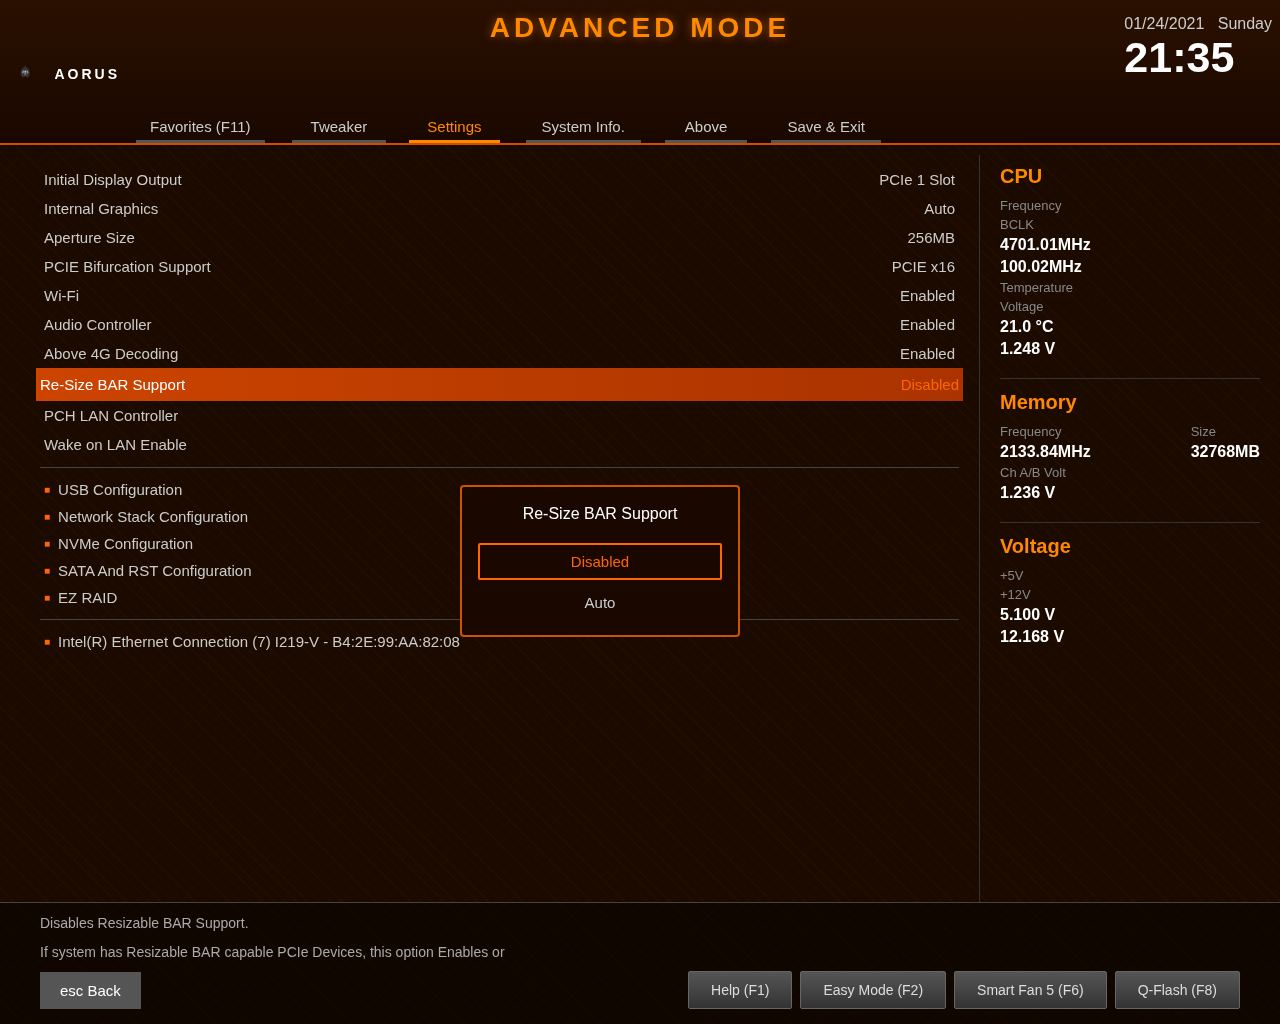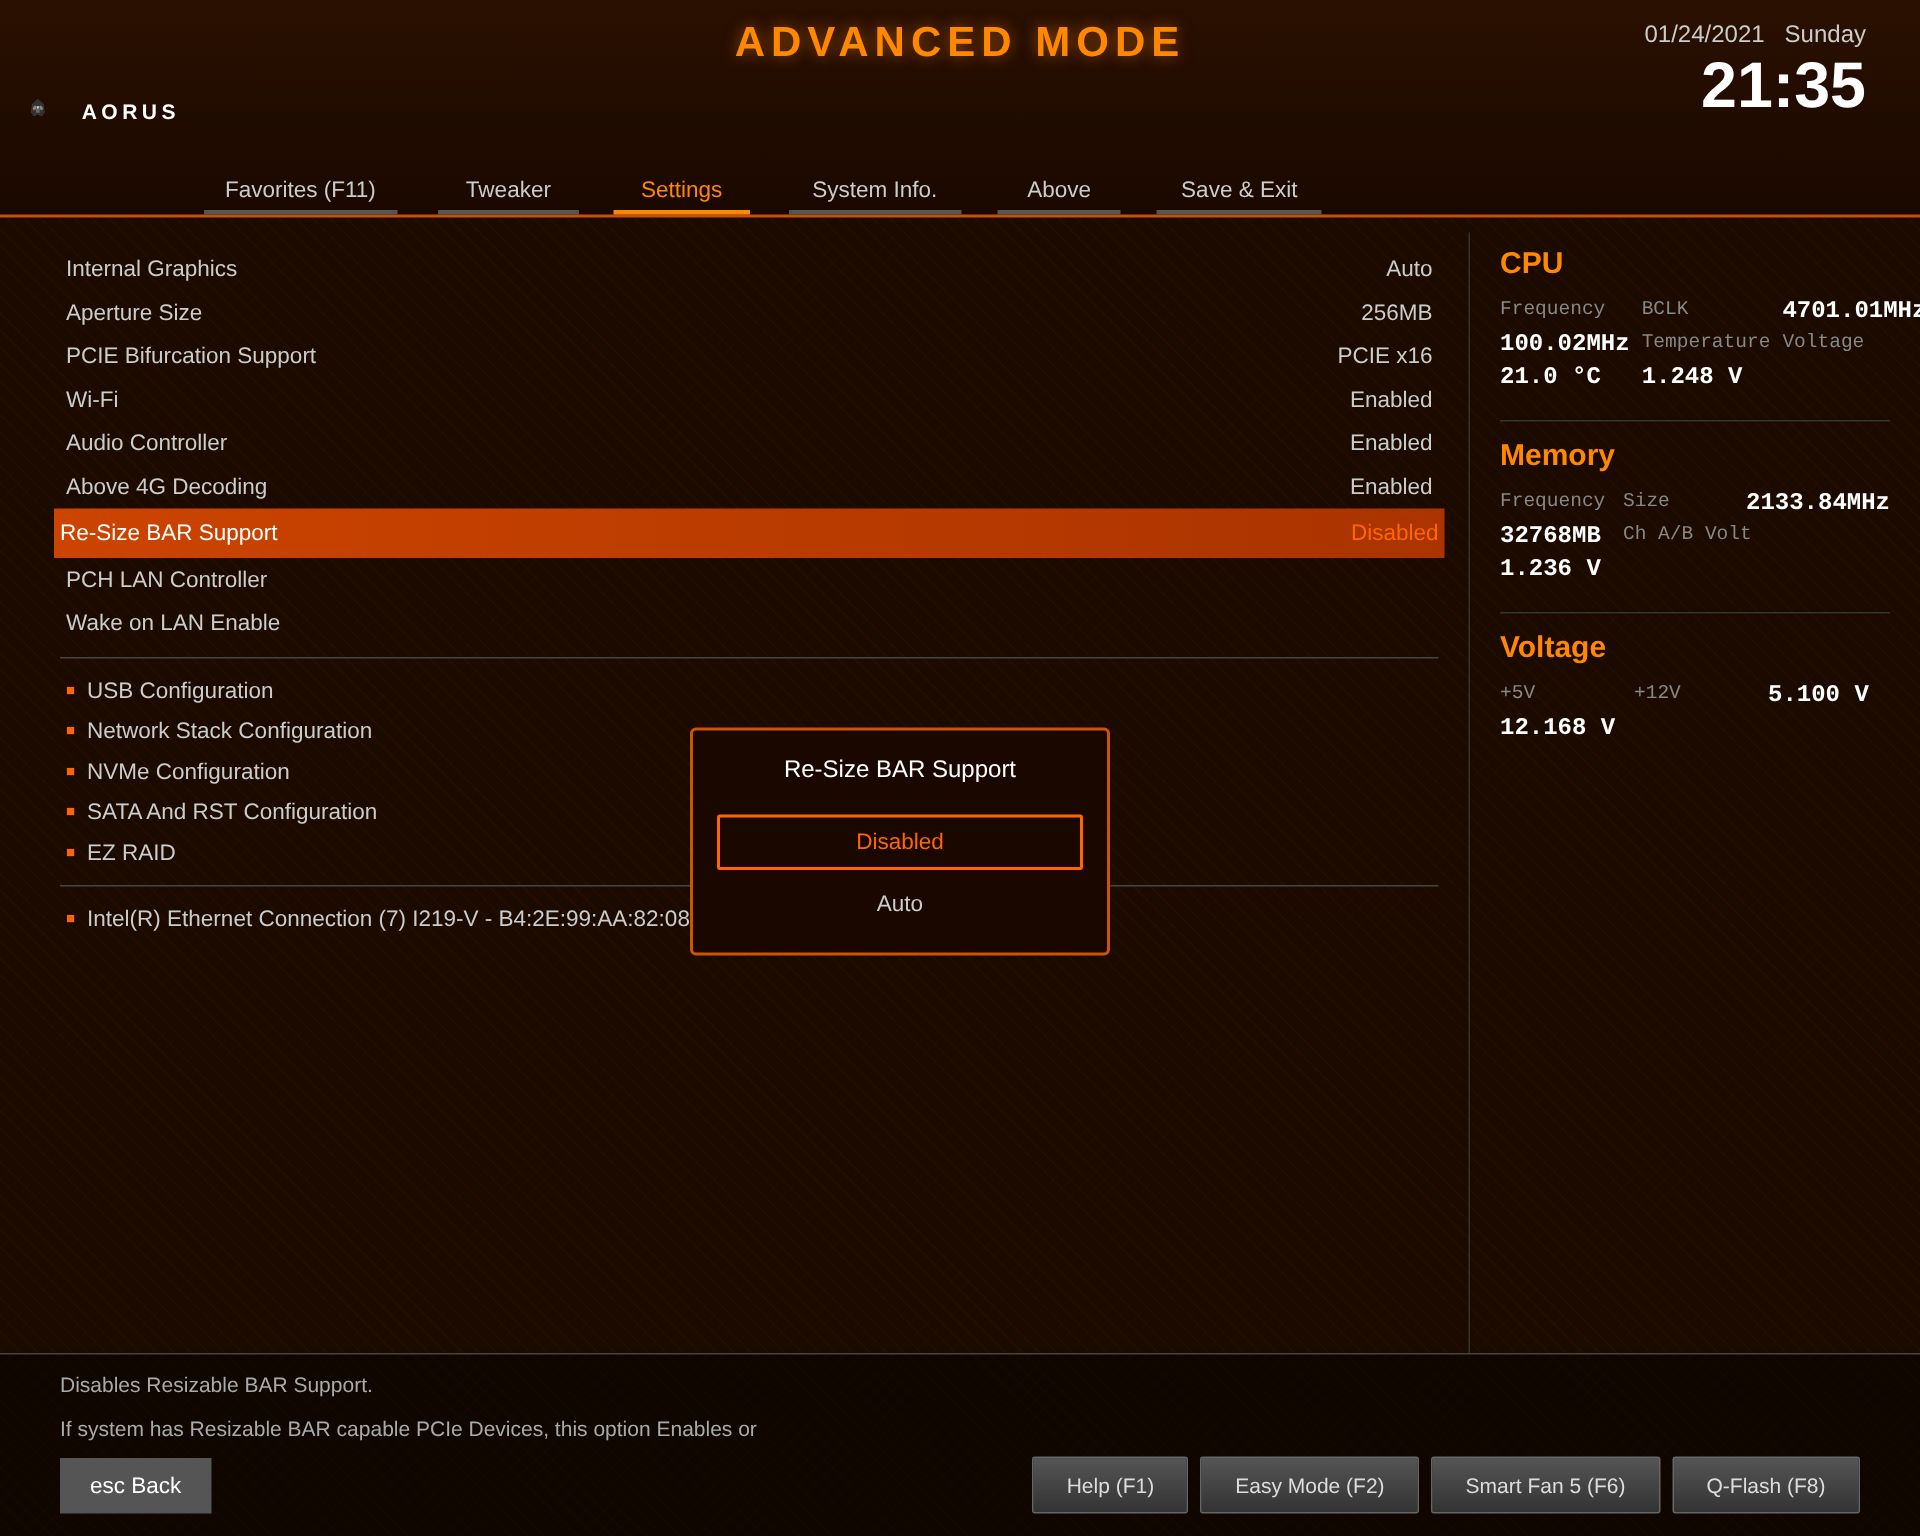--- a/index.html
+++ b/index.html
@@ -75,23 +75,22 @@
       top: 12px;
       font-size: 28px;
       font-weight: bold;
       color: #ff8800;
       letter-spacing: 4px;
       text-shadow: 0 0 10px rgba(255,136,0,0.5);
     }
 
     .datetime {
       position: absolute;
-      right: 36px;
+      right: 8px;
       top: 15px;
-      text-align: right;
       color: #ccc;
     }
 
     .datetime .time {
       font-size: 43px;
       font-weight: bold;
       color: #fff;
     }
 
     .nav-tabs {
@@ -255,23 +254,22 @@
 
     .info-section-title {
       color: #ff8800;
       font-size: 20px;
       font-weight: bold;
       margin-bottom: 10px;
     }
 
     .info-grid {
       display: grid;
-      grid-template-columns: 1fr 1fr 1fr;
+      grid-template-columns: 1fr;
       gap: 4px 8px;
-      font-family: Liberation Mono, monospace;
     }
 
     .info-label {
       color: #888;
       font-size: 13px;
     }
 
     .info-value {
       color: #fff;
       font-size: 16px;
@@ -362,20 +360,24 @@
       <div class="nav-tab">System Info.</div>
       <div class="nav-tab">Above</div>
       <div class="nav-tab">Save &amp; Exit</div>
     </nav>
   </div>
 
   <div class="main-content" style="position:relative;">
 
     <div class="settings-panel">
       <ul class="settings-list">
+        <li class="settings-row">
+          <span class="setting-name">Initial Display Output</span>
+          <span class="setting-value">PCIe 1 Slot</span>
+        </li>
         <li class="settings-row">
           <span class="setting-name">Internal Graphics</span>
           <span class="setting-value">Auto</span>
         </li>
         <li class="settings-row">
           <span class="setting-name">Aperture Size</span>
           <span class="setting-value">256MB</span>
         </li>
         <li class="settings-row">
           <span class="setting-name">PCIE Bifurcation Support</span>

